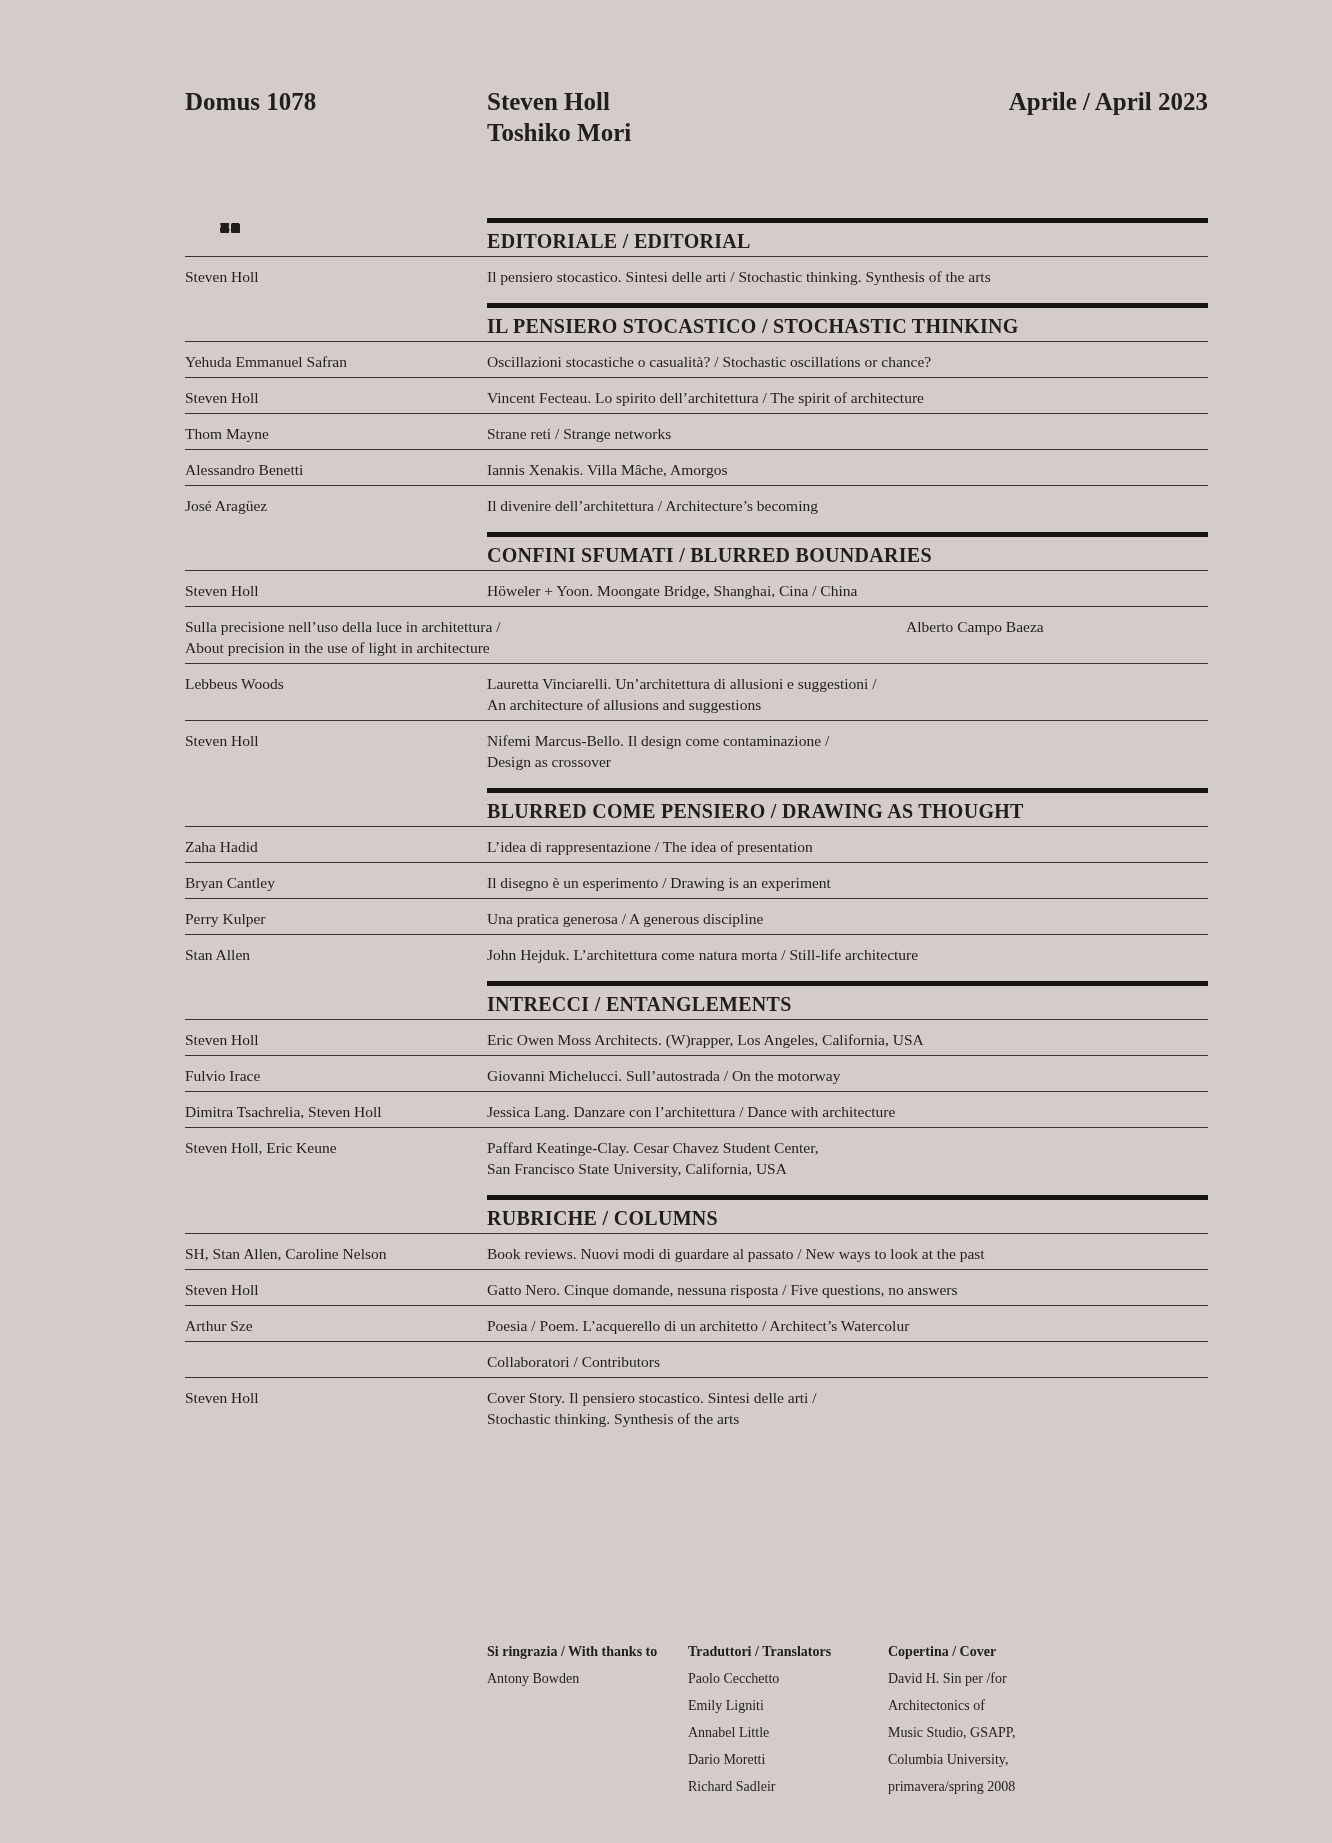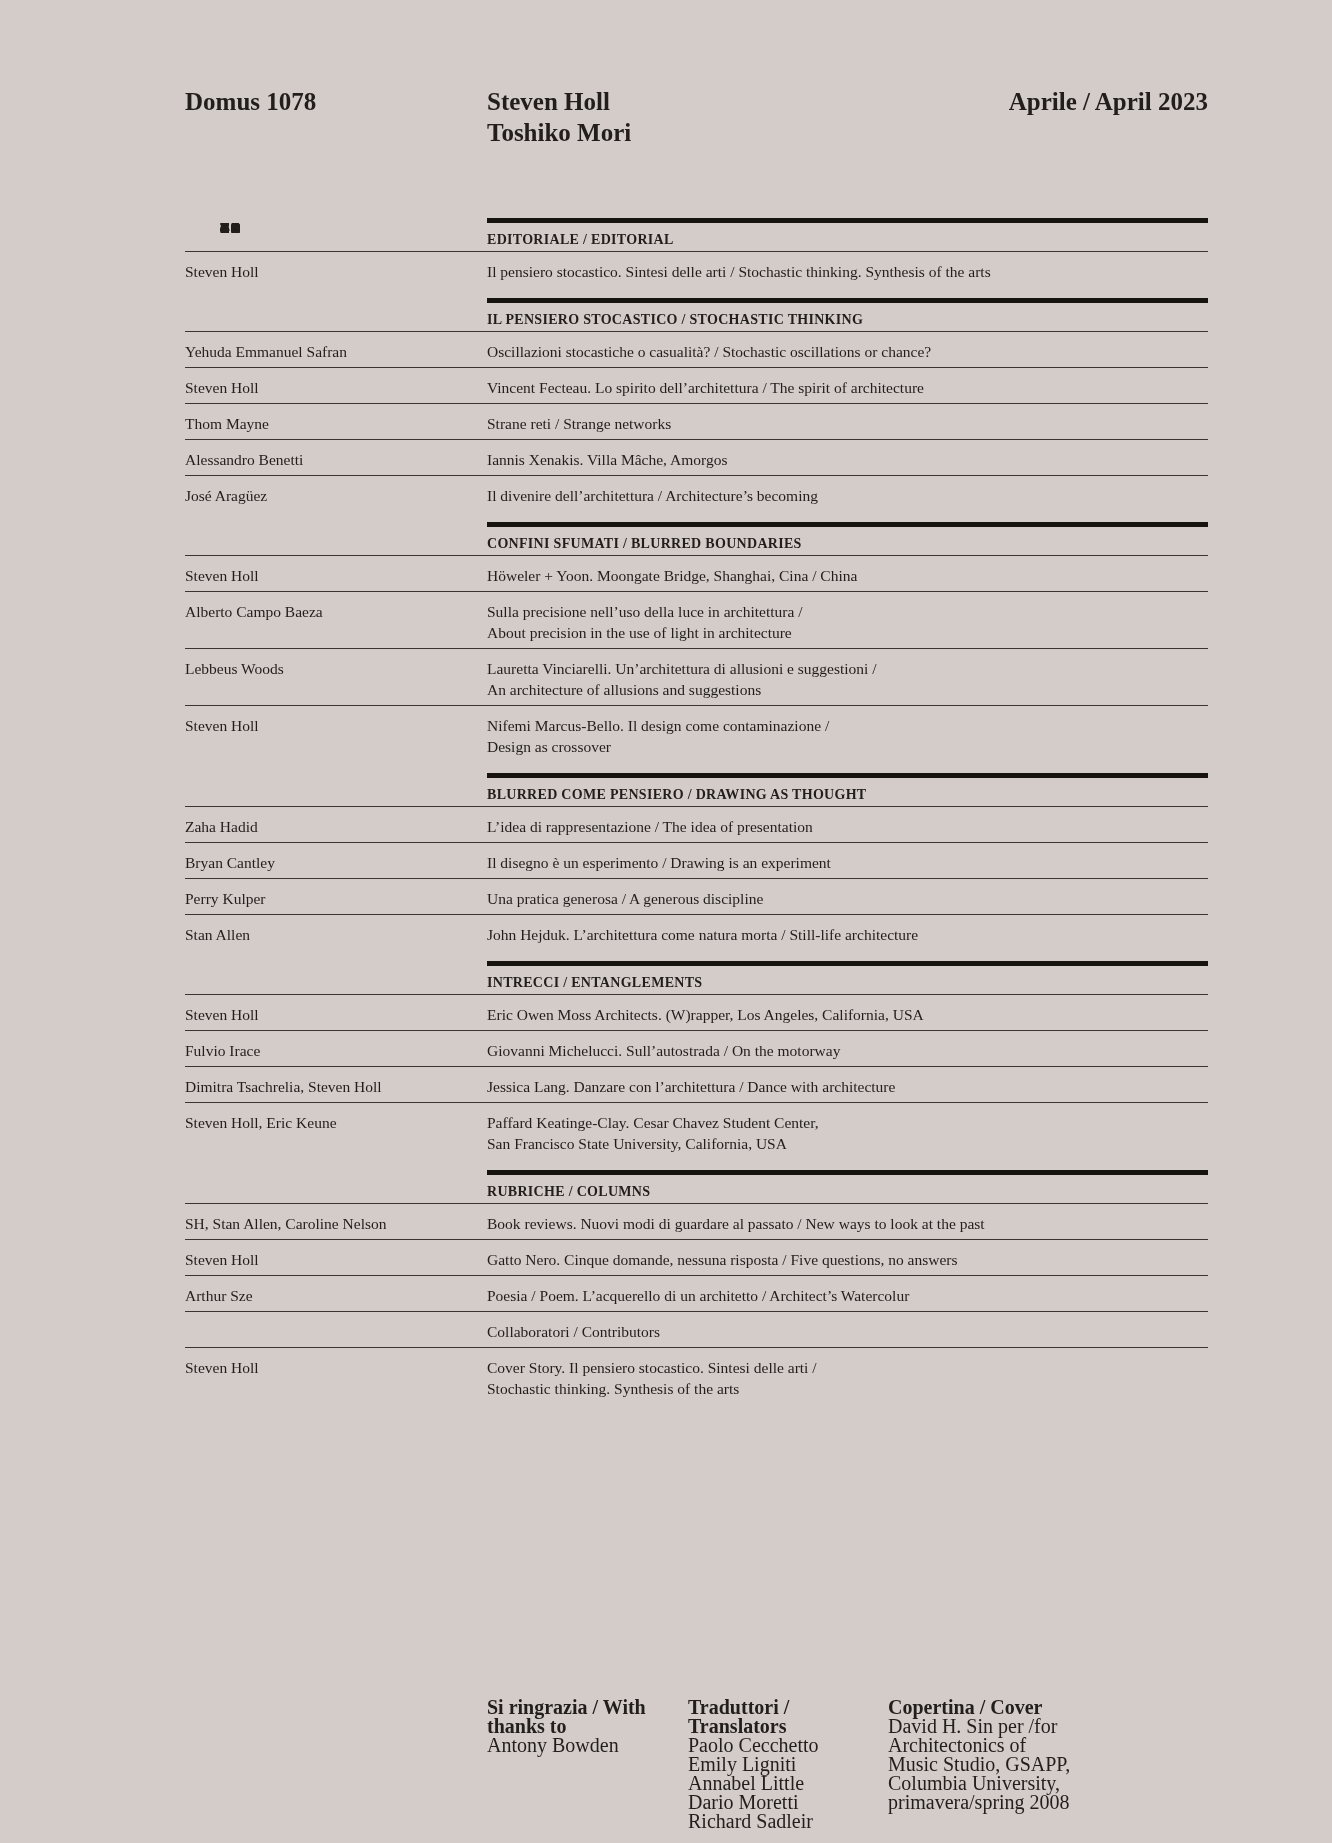--- a/index.html
+++ b/index.html
@@ -23,40 +23,40 @@
   .mast-date { margin-left: auto; }
 
   
   .toc { position: absolute; top: 218px; left: 185px; width: 1023px; }
   .toc-section + .toc-section { margin-top: 11px; }
   .section-head {
     margin-left: 302px;
     border-top: 5px solid #17130f;
     padding: 7px 0 3px;
   }
-  .section-title { font-weight: bold; font-size: 14px; letter-spacing: 0.3px; font-family: Liberation Serif, serif; }
+  .section-title { font-weight: bold; font-size: 20px; letter-spacing: 0.3px; font-family: Liberation Serif, serif; }
   .toc-row {
     display: flex;
     border-top: 1px solid #3a352f;
     padding: 9px 0 5px;
     font-size: 15.5px; line-height: 21px;
   }
   .cell.author { width: 302px; padding-right: 16px; }
   .cell.title { flex: 1; white-space: pre-line; padding-right: 12px; }
   .cell.page {
     width: 112px; padding-right: 56px; text-align: right;
     font-family: "DejaVu Sans", "Liberation Sans", sans-serif;
     font-weight: bold; font-size: 14.5px; letter-spacing: 0.5px;
   }
 
   
   .credits {
-    position: absolute; top: 1698px; left: 487px; width: 721px;
+    position: absolute; top: 1638px; left: 487px; width: 721px;
     display: grid; grid-template-columns: 201px 200px 201px 1fr;
-    font-size: 20px; line-height: 19px;
+    font-size: 14px; line-height: 27px;
   }
   .credit-col { padding-right: 14px; }
   .credit-heading { font-weight: bold; }
   .credit-lines { white-space: pre-line; }
 </style>
 </head>
 <body style="background: rgb(212, 204, 201); color: rgb(34, 30, 27);">
 
 <div class="page">
 
@@ -123,23 +123,23 @@
       <span class="section-title">CONFINI SFUMATI / BLURRED BOUNDARIES</span>
     </div>
 
   <div class="toc-row">
     <div class="cell author">Steven Holl</div>
     <div class="cell title">Höweler + Yoon. Moongate Bridge, Shanghai, Cina / China</div>
     <div class="cell page">24</div>
   </div>
 
   <div class="toc-row">
-    <div class="cell author">Alberto Campo Baeza</div>
     <div class="cell title">Sulla precisione nell’uso della luce in architettura /
 About precision in the use of light in architecture</div>
+    <div class="cell author">Alberto Campo Baeza</div>
     <div class="cell page">30</div>
   </div>
 
   <div class="toc-row">
     <div class="cell author">Lebbeus Woods</div>
     <div class="cell title">Lauretta Vinciarelli. Un’architettura di allusioni e suggestioni /
 An architecture of allusions and suggestions</div>
     <div class="cell page">34</div>
   </div>
 

